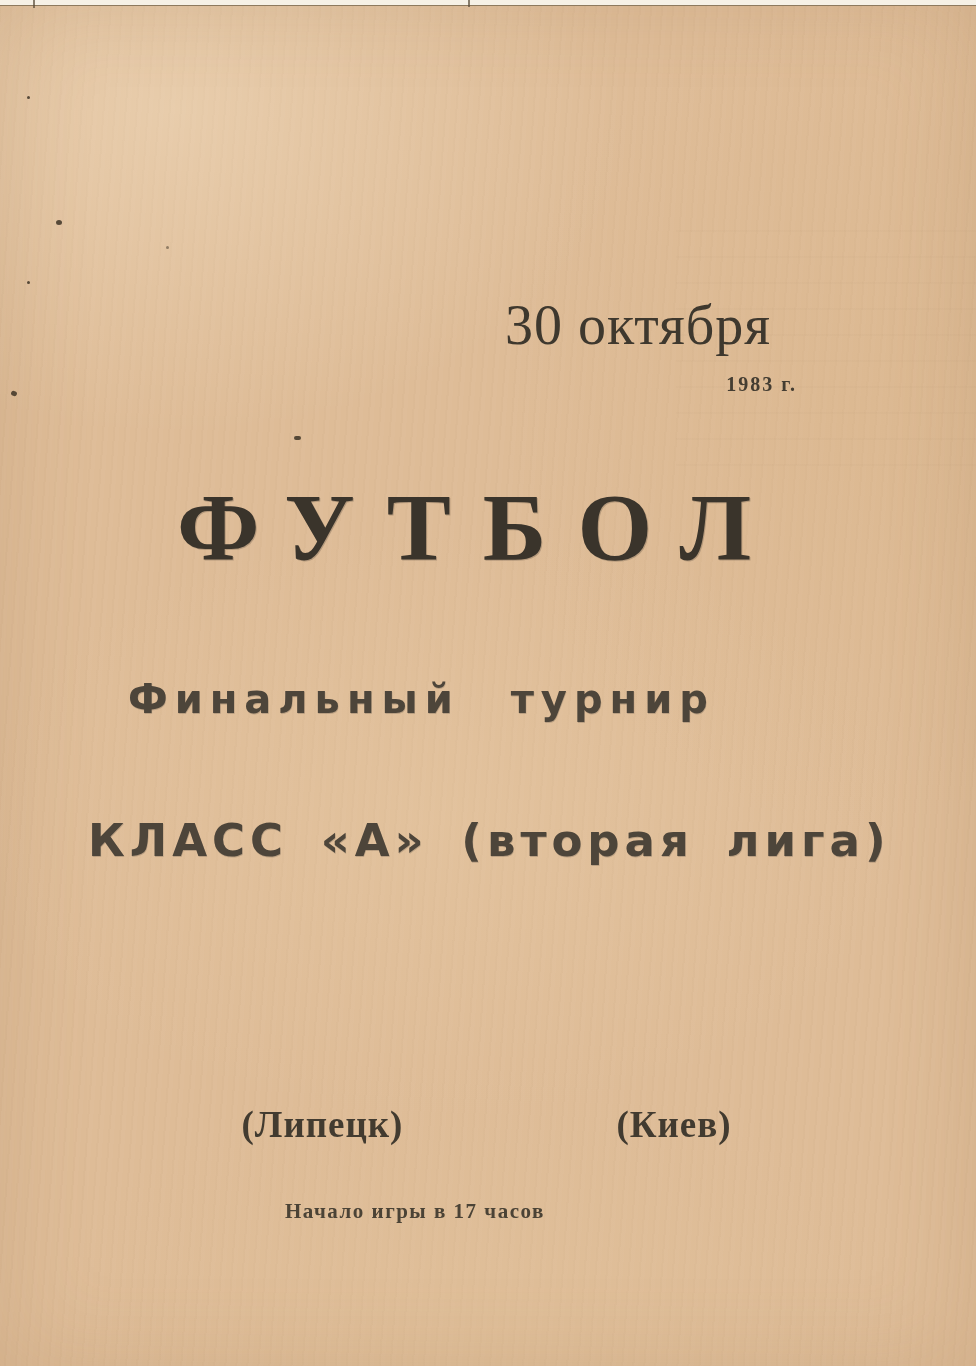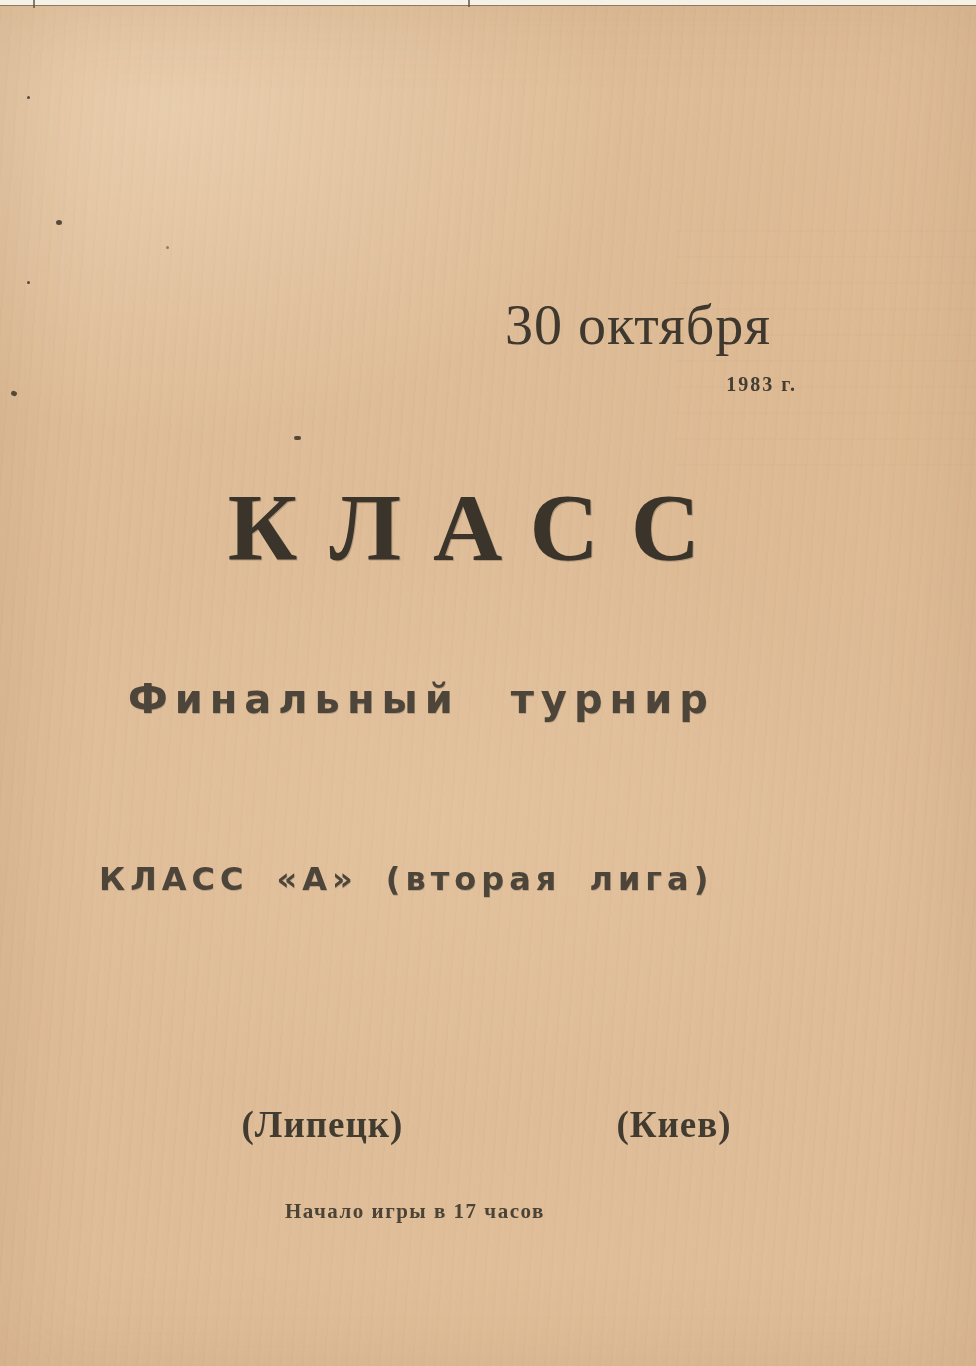--- a/index.html
+++ b/index.html
@@ -46,21 +46,21 @@
     color:#3a342b;
     text-shadow: 1px 1px 0 rgba(58,52,43,0.25);
   }
   .sub {
     font-family:"DejaVu Sans", sans-serif;
     font-weight:bold; color:#4d453a;
     text-shadow: 0.5px 0.5px 0.5px rgba(77,69,58,0.25);
   }
   .sub1 { top:676px; left:128px; font-size:40px; letter-spacing:7px; word-spacing:30px; }
   .sub2 { top:746px; left:106px; font-size:38px; letter-spacing:5px; word-spacing:20px; }
-  .sub3 { top:814px; left:99px;  font-size:32px; letter-spacing:5px; word-spacing:12px;margin-top:46px; }
+  .sub3 { top:814px; left:88px;  font-size:45px; letter-spacing:5px; word-spacing:12px; }
 
   .team-name  { font-size:39px; font-weight:bold; color:#3e382d; letter-spacing:1px; }
   .team-city  { font-size:37px; font-weight:bold; color:#423b30; letter-spacing:1px; }
   .tl-name { top:1048px; left:120px; width:440px; }
   .tr-name { top:1048px; left:520px; width:305px; }
   .tl-city { top:1103px; left:120px; width:405px; }
   .tr-city { top:1103px; left:520px; width:308px; }
 
   .kickoff {
     top:1199px; left:285px; width:300px; text-align:left;
@@ -89,21 +89,21 @@
   <div class="speck" style="left:27px;  top:96px;  width:3px; height:3px;"></div>
   <div class="speck" style="left:294px; top:436px; width:7px; height:4px; border-radius:2px;"></div>
   <div class="speck" style="left:166px; top:246px; width:3px; height:3px; opacity:0.5;"></div>
   <div class="tick" style="left:33px;  top:0;  width:2px; height:8px;"></div>
   <div class="tick" style="left:468px; top:0;  width:2px; height:7px;"></div>
 
 
   <div class="txt date-day">30 октября</div>
   <div class="txt date-year">1983 г.</div>
 
-  <div class="txt title">КЛАСС</div>
+  <div class="txt title">ФУТБОЛ</div>
 
   <div class="txt sub sub1">Финальный турнир</div>
   <div class="txt sub sub3">КЛАСС «А» (вторая лига)</div>
 
   <div class="txt center team-city tl-city">(Липецк)</div>
   <div class="txt center team-city tr-city">(Киев)</div>
 
   <div class="txt kickoff">Начало игры в 17 часов</div>
 
 </div>

